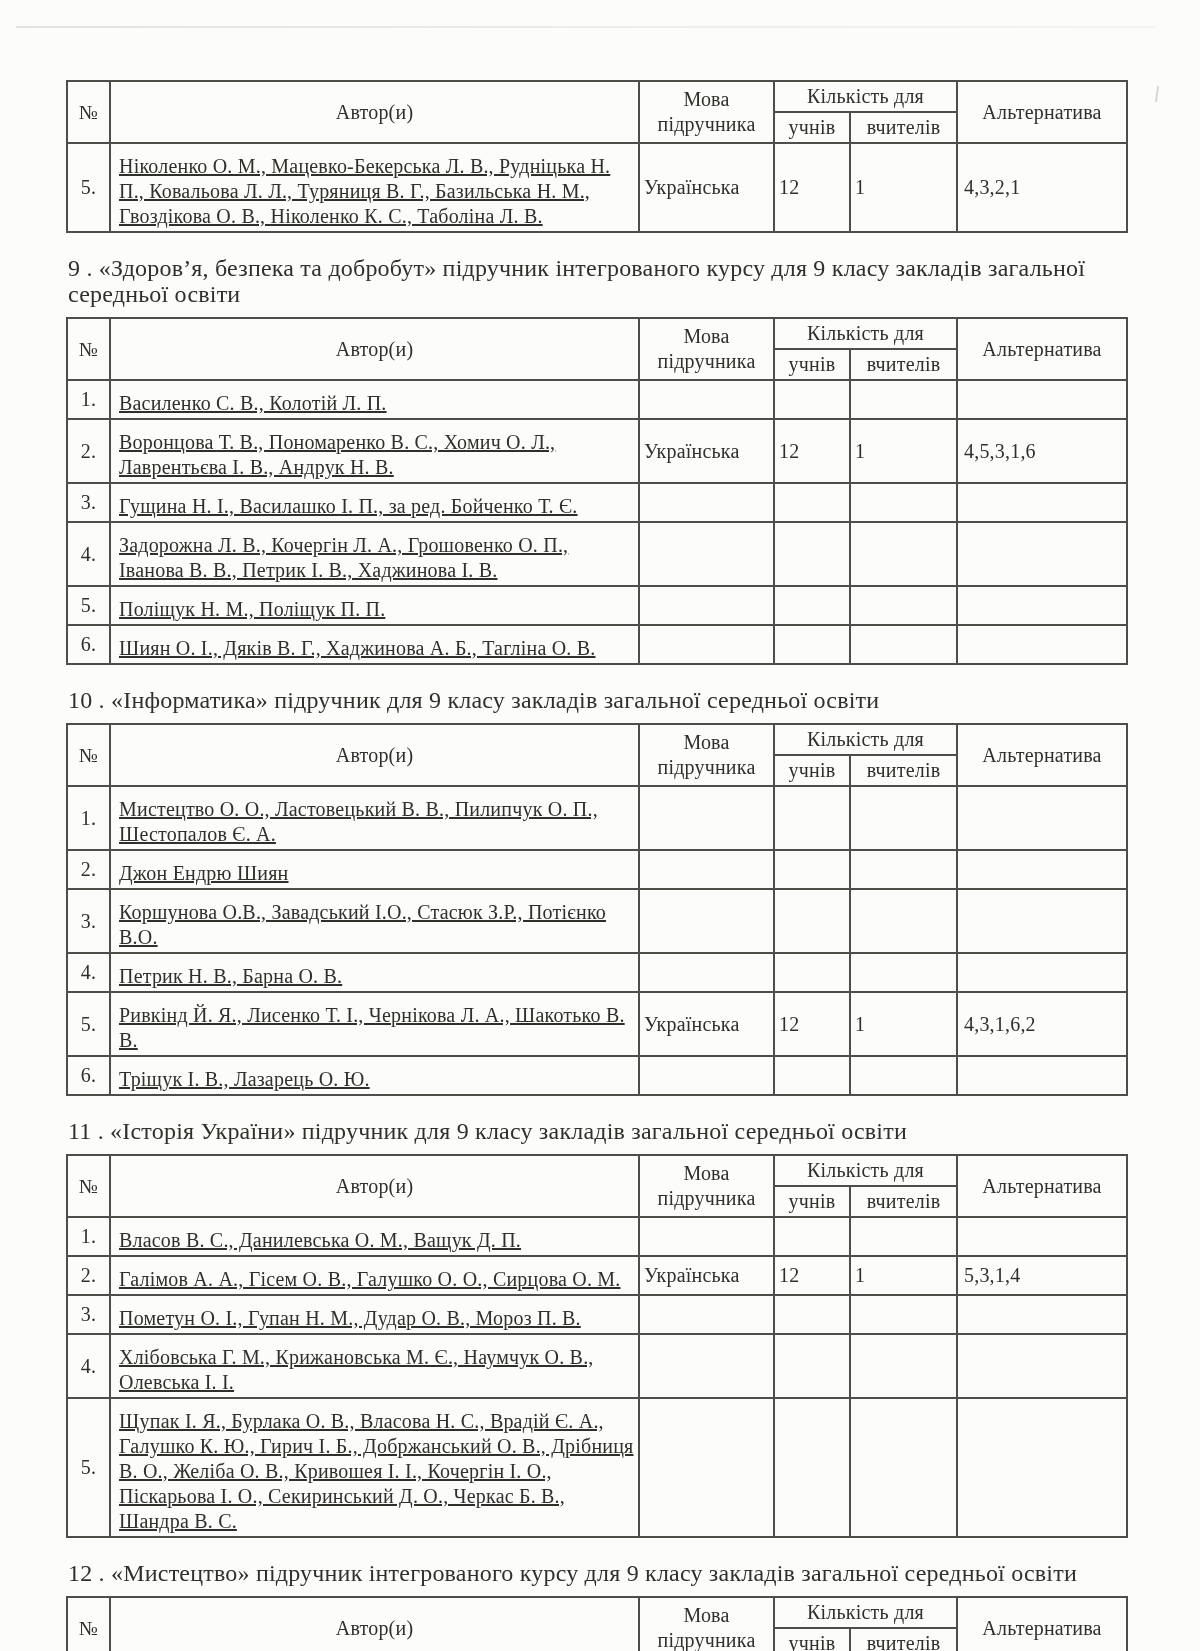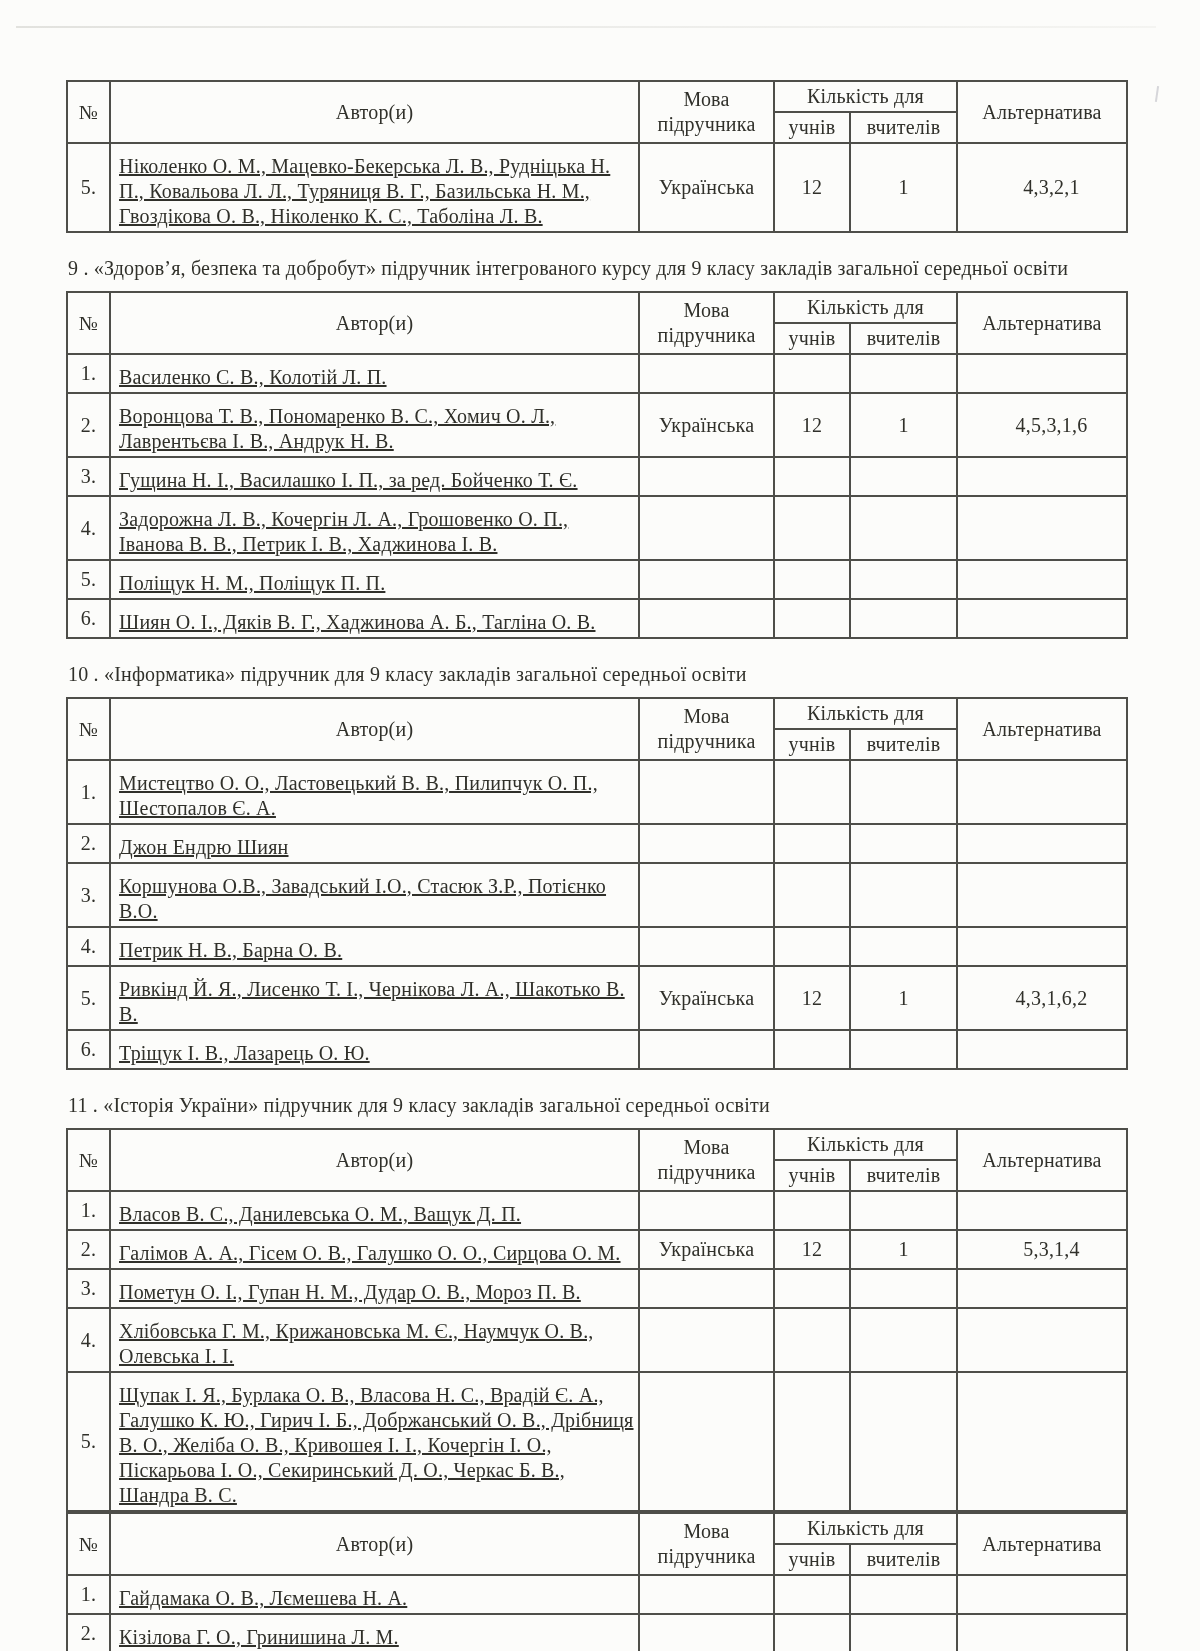--- a/index.html
+++ b/index.html
@@ -29,21 +29,21 @@
   .artifact-mark {
     position: absolute;
     top: 86px; left: 1156px;
     width: 2px; height: 16px;
     background: #c6c6cc;
     transform: rotate(8deg);
     opacity: .7;
   }
   .section-heading {
     margin: 22px 0 10px 2px;
-    font-size: 20px;
+    font-size: 24px;
     line-height: 26px;
     letter-spacing: 0.2px;
   }
   table.tbl {
     border-collapse: collapse;
     table-layout: fixed;
     width: 1060px;
     background: #fcfcfa;
   }
   .tbl th, .tbl td {
@@ -52,22 +52,22 @@
     line-height: 25px;
     letter-spacing: 0.2px;
     font-weight: normal;
     padding: 2px 4px;
     vertical-align: middle;
     overflow: hidden;
   }
   .tbl th { text-align: center; }
   td.c-num  { text-align: center; padding: 2px 1px; }
   td.c-auth { text-align: left; padding: 10px 4px 2px 8px; text-decoration: underline; }
-  td.c-lang, td.c-stu, td.c-tea { text-align: center; }
-  td.c-alt  { text-align: center; padding-left: 23px; }
+  td.c-lang, td.c-stu, td.c-tea { }
+  td.c-alt  { text-align: left; padding-left: 6px; }
   .block { margin: 0; }
   .first-table { margin-top: 0; }
 </style>
 </head>
 <body>
 
 <div class="artifact-topline"></div>
 <div class="artifact-mark"></div>
 
 <div class="page">
@@ -325,20 +325,21 @@
             <td class="c-lang"></td>
             <td class="c-stu"></td>
             <td class="c-tea"></td>
             <td class="c-alt"></td>
           </tr>
         </tbody>
     </table>
   </section>
 
   <section class="block">
+    <p class="section-heading">12 . «Мистецтво» підручник інтегрованого курсу для 9 класу закладів загальної середньої освіти</p>
     <table class="tbl">
       <colgroup>
           <col style="width:43px">
           <col style="width:529px">
           <col style="width:135px">
           <col style="width:76px">
           <col style="width:107px">
           <col style="width:170px">
         </colgroup>
       <thead>

